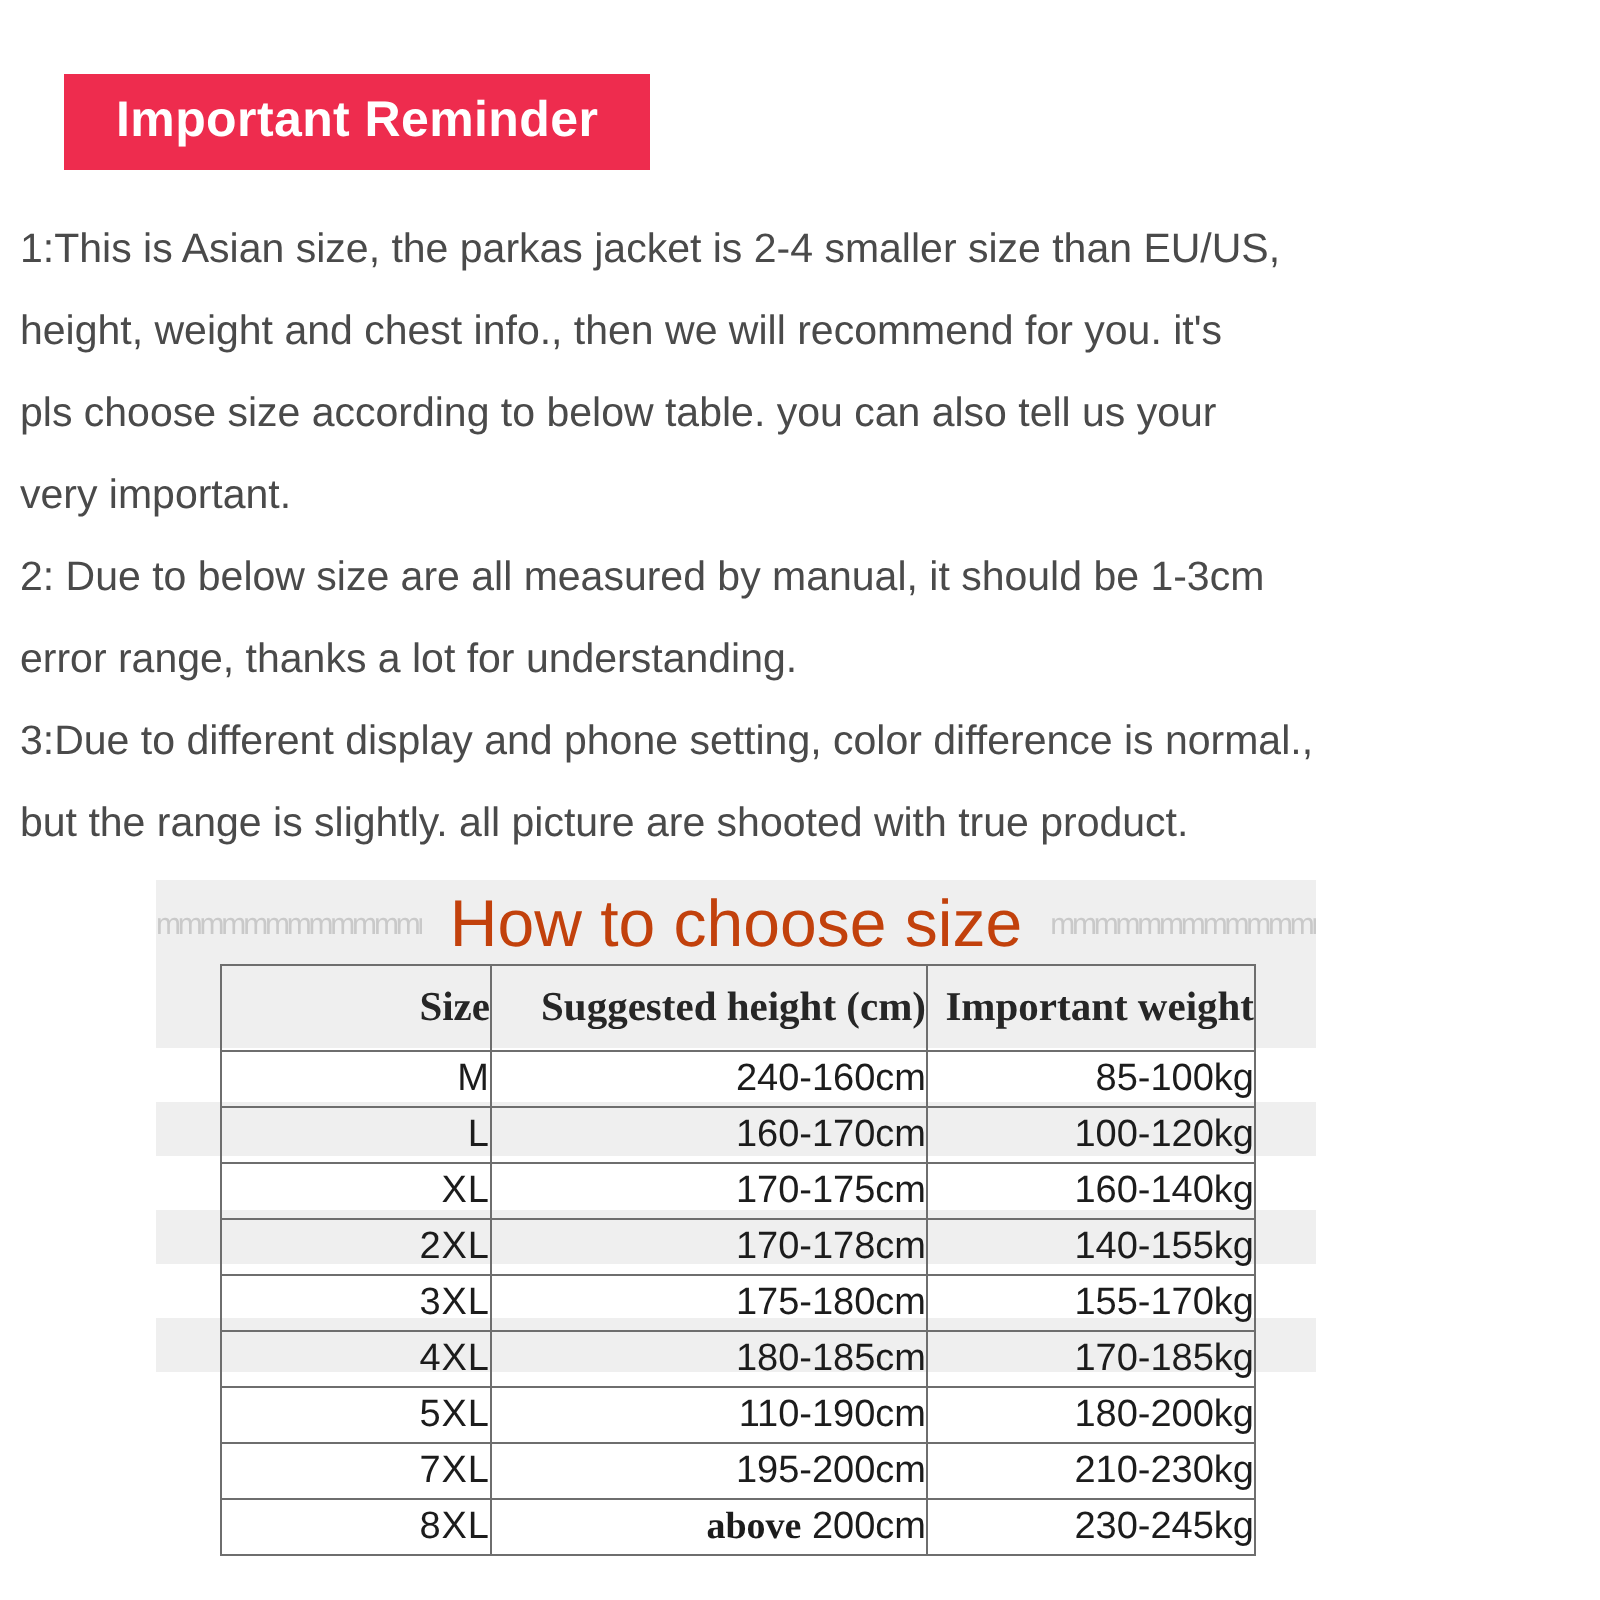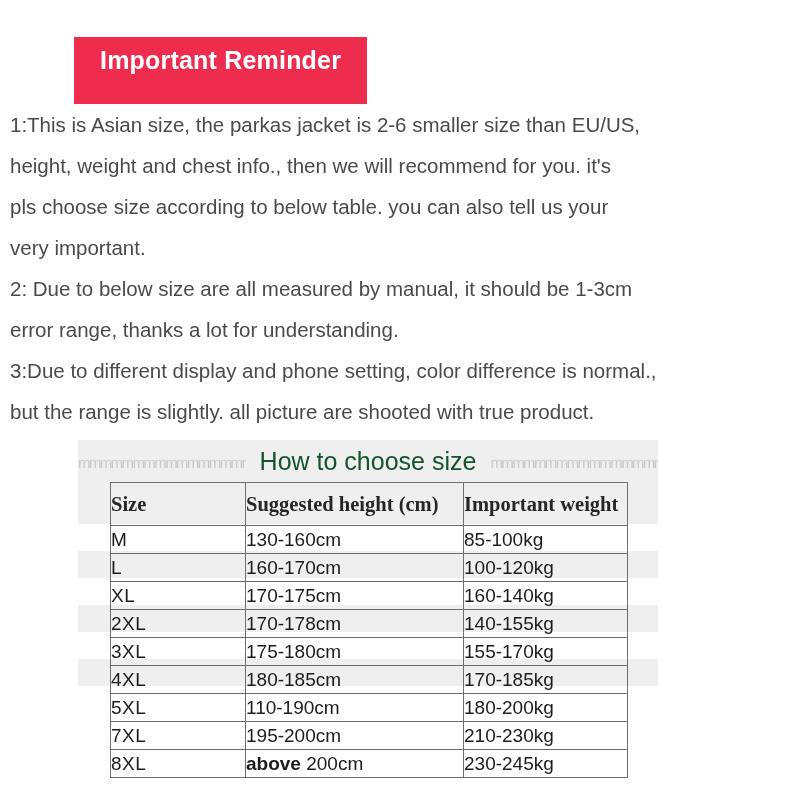--- a/index.html
+++ b/index.html
@@ -21,24 +21,23 @@
     left: 32px;
     top: 37px;
   }
   #banner {
     display: inline-block;
     background: #ee2c4e;
     color: #ffffff;
     font-size: 25px;
     font-weight: bold;
     letter-spacing: 0.2px;
-    padding: 11px 26px 31px 26px;
+    padding: 11px 26px 12px 26px;
     line-height: 1;
     white-space: nowrap;
-    margin-left: 42px;
   }
 
   
   #intro {
     position: absolute;
     left: 10px;
     top: 104px;
     width: 760px;
     color: #4a4a4a;
     font-size: 20.5px;
@@ -79,22 +78,22 @@
     line-height: 14px;
     white-space: nowrap;
     user-select: none;
     transform: translateY(2px);
   }
   .hatch.right { text-align: left; }
   .hatch.left  { text-align: right; }
   #chart-title {
     flex: 0 0 auto;
     padding: 0 14px;
-    font-size: 25px;
-    color: #14532d;
+    font-size: 33px;
+    color: #c2410c;
     white-space: nowrap;
     line-height: 1;
   }
 
   
   #table-zone {
     position: relative;
     width: 800px;
   }
   #band-layer {
@@ -114,21 +113,21 @@
   table {
     position: relative;
     z-index: 1;
     margin-left: 110px;
     width: 517px;
     border-collapse: collapse;
     table-layout: fixed;
   }
   table th, table td {
     border: 1px solid #6e6e6e;
-    text-align: left;
+    text-align: right;
     padding: 0;
     background: transparent;
   }
   col.c-size   { width: 135px; }
   col.c-height { width: 218px; }
   col.c-weight { width: 164px; }
 
   thead th {
     height: 42px;
     font-family: "Liberation Serif", serif;
@@ -138,33 +137,33 @@
     white-space: nowrap;
   }
   tbody td {
     height: 27px;
     font-size: 19px;
     color: #1c1c1c;
     white-space: nowrap;
   }
   tbody td.size-cell { letter-spacing: 0.5px; }
   .above {
-    font-family: Liberation Sans, sans-serif;
+    font-family: Liberation Serif, serif;
     font-weight: bold;
   }
 </style>
 </head>
 <body>
 
 <div id="banner-wrap">
   <div id="banner">Important Reminder</div>
 </div>
 
 <div id="intro">
-    <p>1:This is Asian size,  the parkas jacket is 2-6 smaller size than EU/US,</p>
+    <p>1:This is Asian size,  the parkas jacket is 2-4 smaller size than EU/US,</p>
     <p>height, weight and chest info., then we will recommend for you. it's</p>
     <p>pls choose size according to below table. you can also tell us your</p>
     <p>very important.</p>
     <p>2: Due to below size are all measured by manual, it should be 1-3cm</p>
     <p>error range, thanks a lot for understanding.</p>
     <p>3:Due to different display and phone setting, color difference is normal.,</p>
     <p>but the range is slightly. all picture are shooted with true product.</p>
   </div>
 
 <div id="chart-block">
@@ -199,21 +198,21 @@
       <thead>
         <tr>
           <th>Size</th>
           <th>Suggested height (cm)</th>
           <th>Important weight</th>
         </tr>
       </thead>
       <tbody id="size-table-body">
           <tr>
             <td class="size-cell">M</td>
-            <td>130-160cm</td>
+            <td>240-160cm</td>
             <td>85-100kg</td>
           </tr>
           <tr>
             <td class="size-cell">L</td>
             <td>160-170cm</td>
             <td>100-120kg</td>
           </tr>
           <tr>
             <td class="size-cell">XL</td>
             <td>170-175cm</td>

